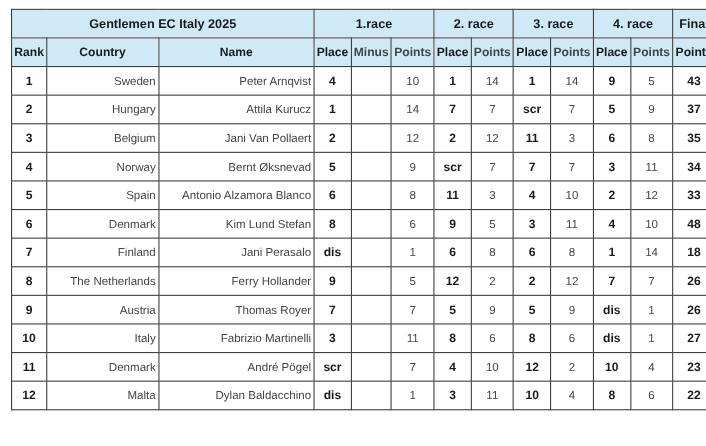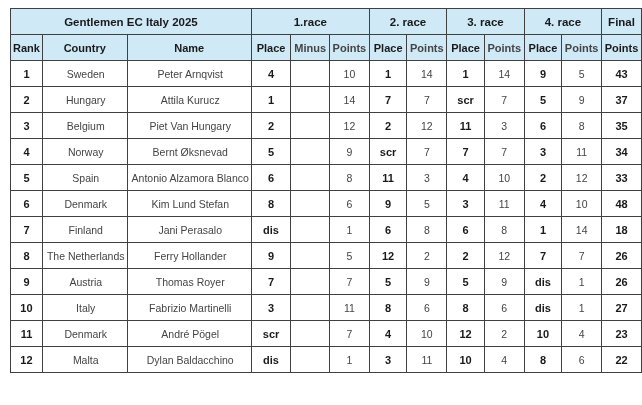--- a/index.html
+++ b/index.html
@@ -50,22 +50,22 @@
     font-weight: 400;
     color: var(--text-regular, #444444);
     background: #ffffff;
   }
   tbody td.b {
     font-weight: 700;
     color: var(--text-bold, #1a1a1a);
     font-size: 11px;
   }
   tbody td.left {
-    text-align: center;
-    padding-left: 4px;
+    text-align: right;
+    padding-left: 21px;
     margin-top: 34px;
   }
 </style>
 </head>
 <body>
 
 <table class="results">
   <colgroup>
     <col style="width:28px">
     <col style="width:82px">
@@ -133,21 +133,21 @@
         <td class="">7</td>
         <td class="b">scr</td>
         <td class="">7</td>
         <td class="b">5</td>
         <td class="">9</td>
         <td class="b">37</td>
       </tr>
       <tr>
         <td class="b">3</td>
         <td class="left">Belgium</td>
-        <td class="left">Piet Van Hungary</td>
+        <td class="left">Jani Van Pollaert</td>
         <td class="b">2</td>
         <td class=""></td>
         <td class="">12</td>
         <td class="b">2</td>
         <td class="">12</td>
         <td class="b">11</td>
         <td class="">3</td>
         <td class="b">6</td>
         <td class="">8</td>
         <td class="b">35</td>

